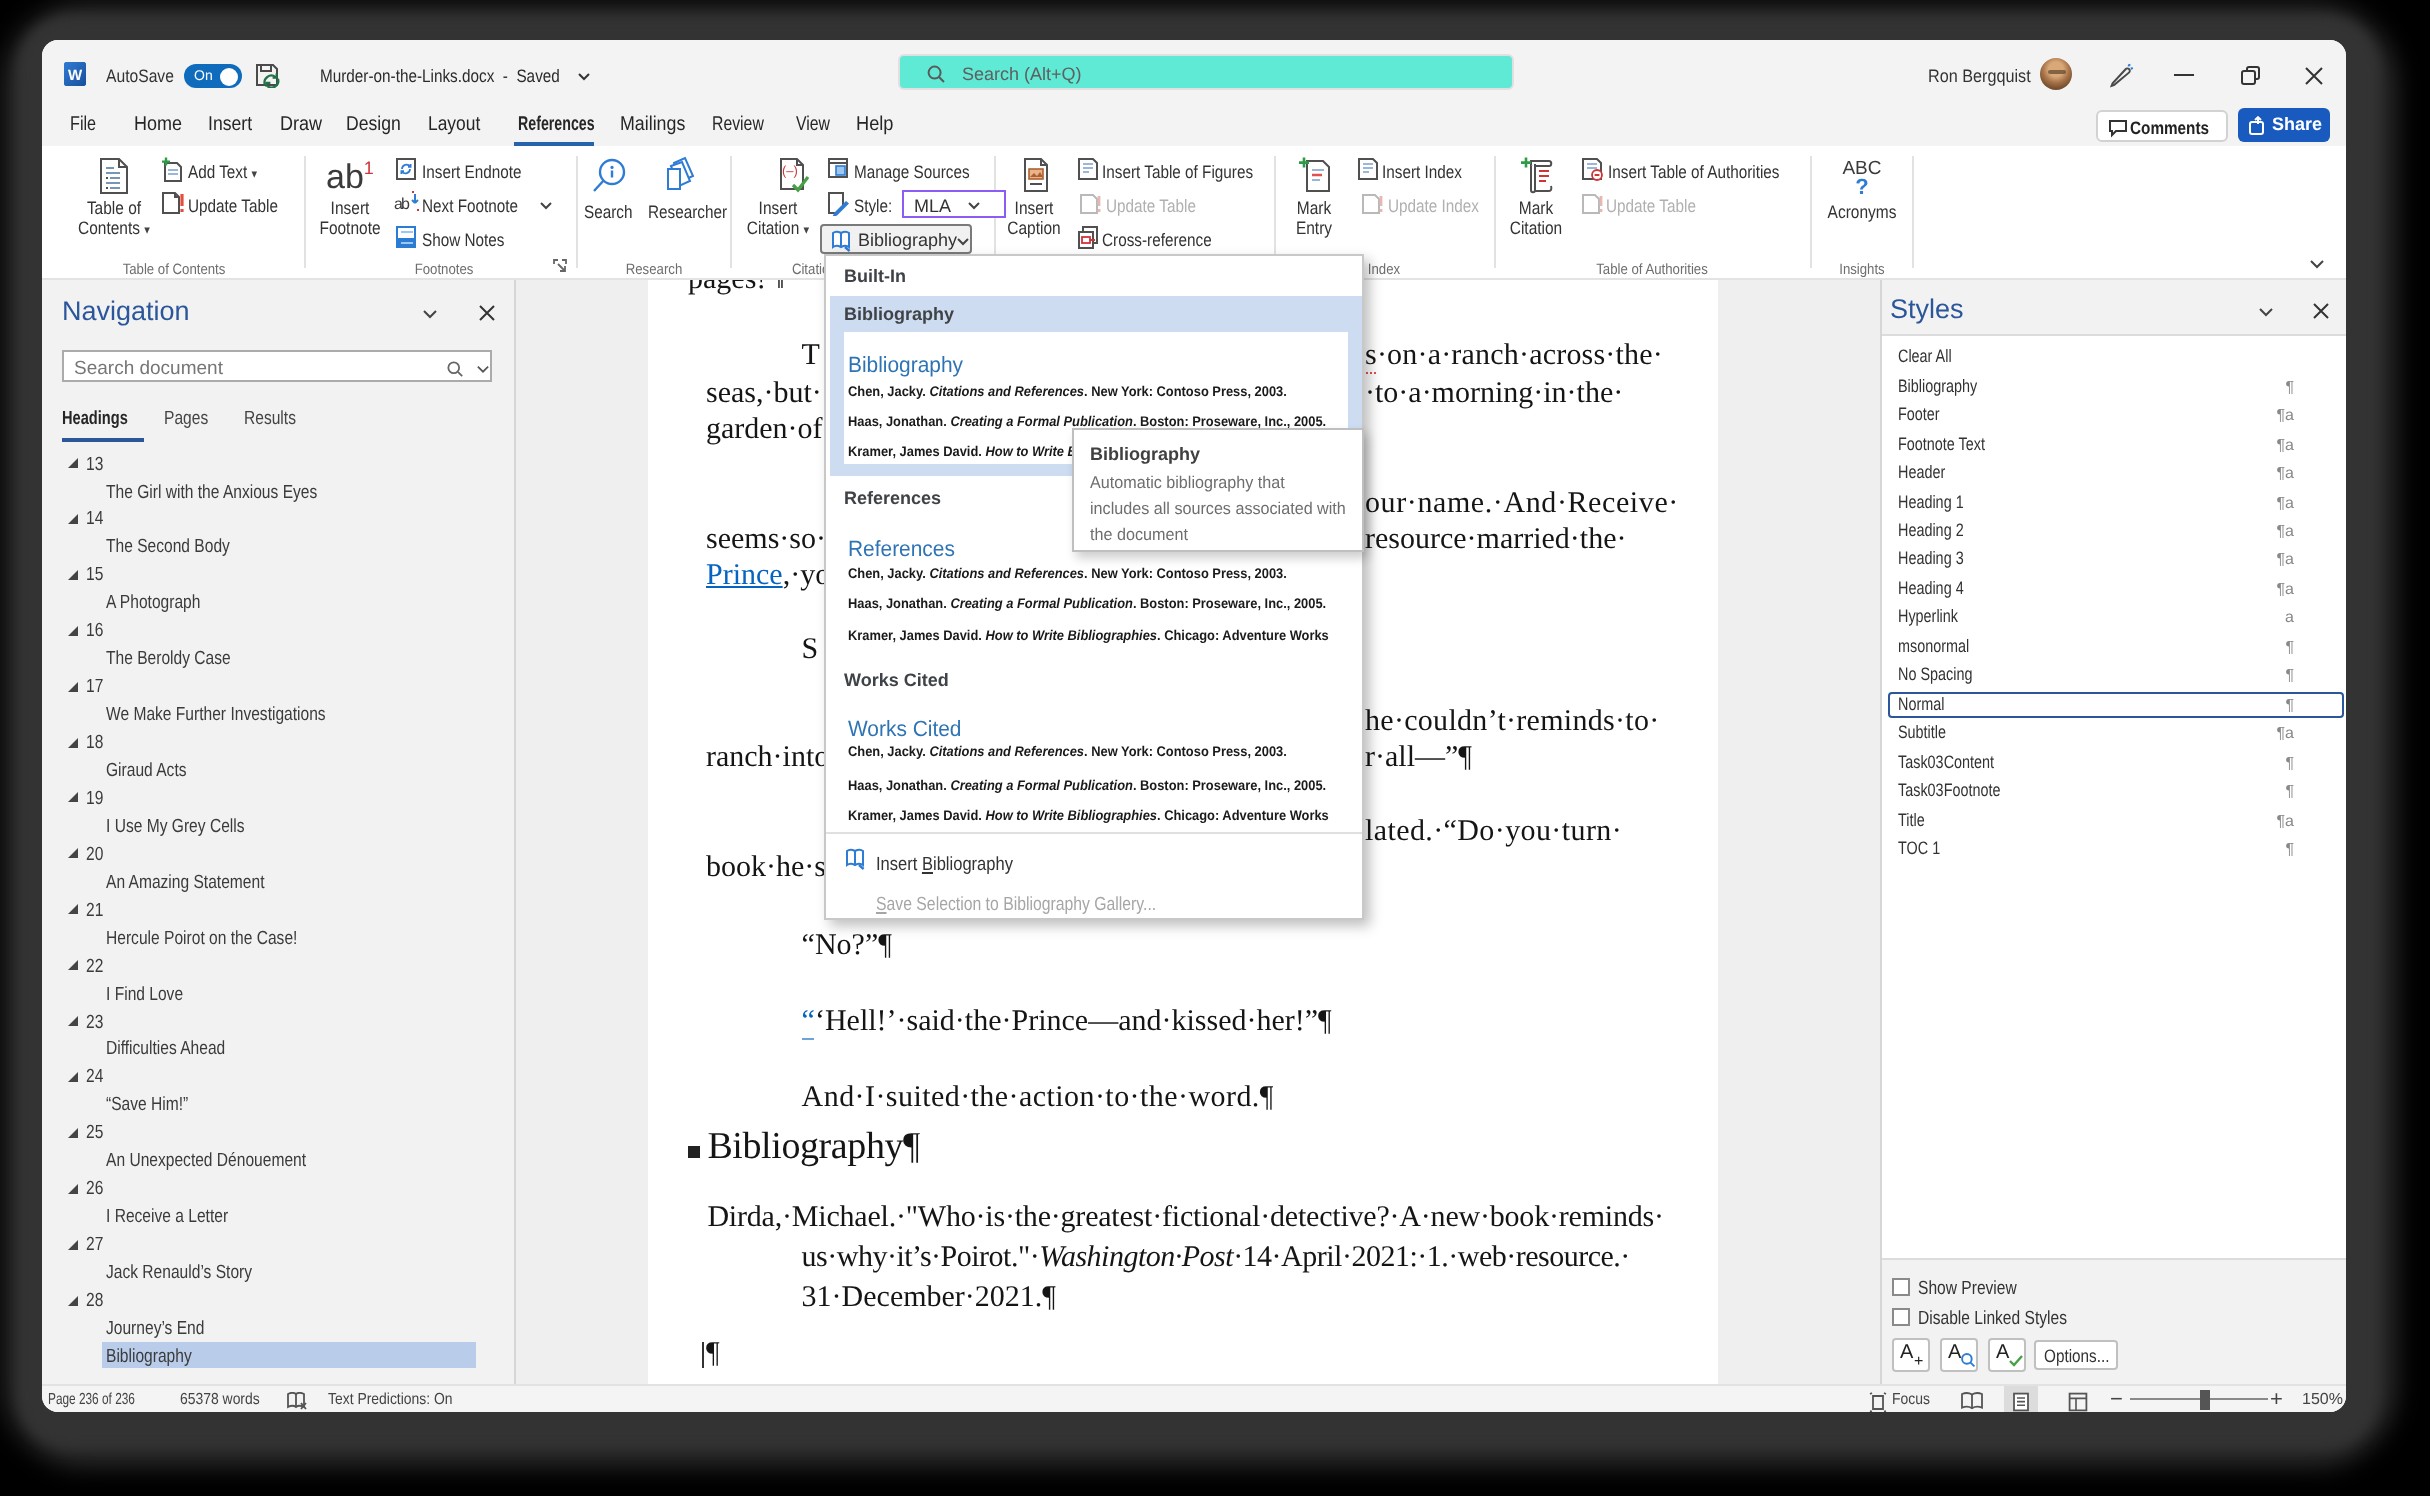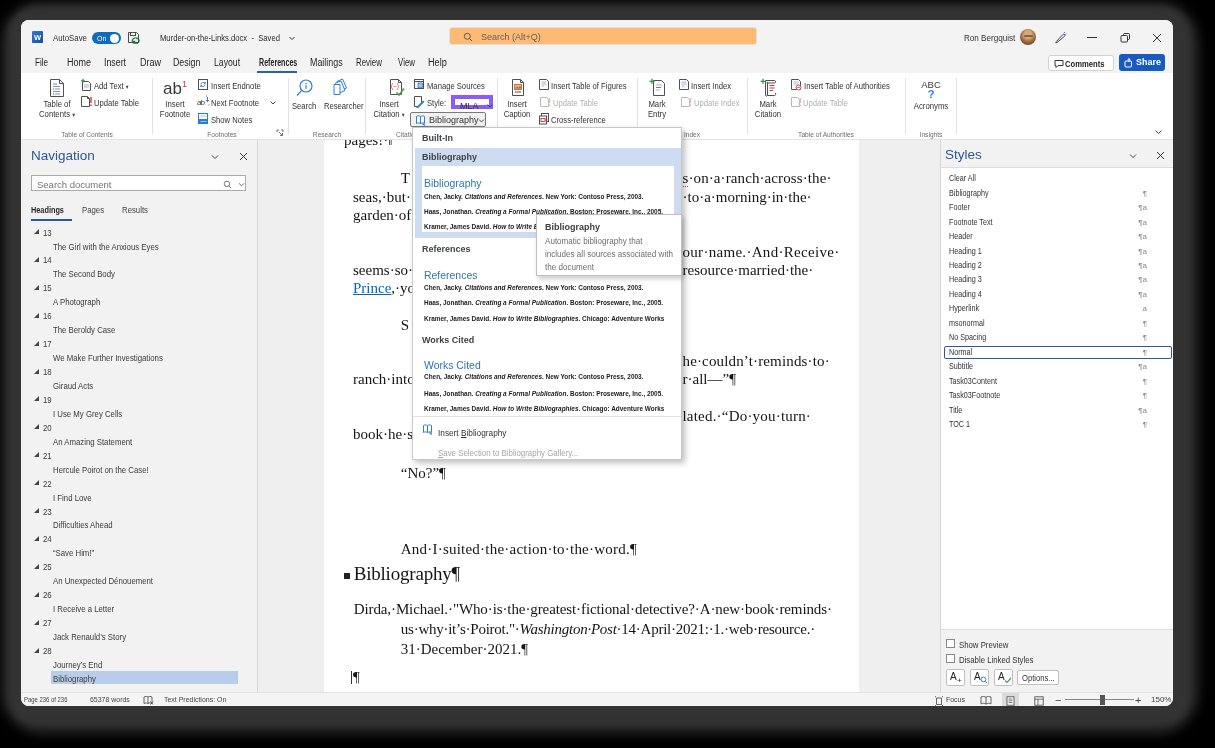--- a/index.html
+++ b/index.html
@@ -78,21 +78,21 @@
           <path d="M6.2 12.4v-2h2" fill="none" stroke="#217346" stroke-width="1.1"></path>
         </svg>
   </div>
   <div class="abs" style="left:139px;top:12.5px;font-size:9px;color:#2b2b2b;display:inline-block;transform:scaleX(0.85);transform-origin:0 0;white-space:nowrap;">Murder-on-the-Links.docx&nbsp; -&nbsp; Saved</div>
   <div class="abs" style="left:267px;top:14px;">
         <svg width="8" height="8" viewBox="0 0 8 8">
           <path d="M1.5 3l2.5 2.5L6.5 3" fill="none" stroke="#333" stroke-width="1"></path>
         </svg>
       </div>
 
-  <div class="abs" style="left:428px;top:7px;width:308px;height:18px;background:#fdba74;border:1px solid #e0e0e0;border-radius:3px;text-align:right;">
+  <div class="abs" style="left:428px;top:7px;width:308px;height:18px;background:#5eead4;border:1px solid #e0e0e0;border-radius:3px;text-align:right;">
     <svg class="abs" style="left:13px;top:4px;" width="10" height="10" viewBox="0 0 10 10">
           <circle cx="4.3" cy="4.3" r="3" fill="none" stroke="#5a5a5a" stroke-width="1"></circle>
           <path d="M6.6 6.6L9 9" stroke="#5a5a5a" stroke-width="1"></path>
         </svg>
     <span class="abs" style="left:31px;top:3.5px;font-size:9px;color:#5f5f5f;">Search (Alt+Q)</span>
   </div>
   <div class="abs" style="left:943px;top:13px;font-size:9px;color:#333;display:inline-block;transform:scaleX(0.9);transform-origin:0 0;">Ron Bergquist</div>
 
   <div class="abs" style="left:999px;top:9px;width:16px;height:16px;border-radius:50%;background:radial-gradient(circle at 50% 35%,#d8a878 0 28%,#a8744a 50%,#7a5230 72%,#5a3a1e 100%);overflow:hidden;">
      <div class="abs" style="left:3.5px;top:5.5px;width:9px;height:2.5px;background:#33241485;border-radius:1.5px;"></div>
@@ -245,21 +245,21 @@
         <rect x="1.5" y="1.5" width="9" height="9" fill="#fff" stroke="#505050" stroke-width="1"></rect>
         <path d="M1.5 3.5h9" stroke="#505050" stroke-width="1"></path>
         <rect x="5" y="5" width="4.5" height="4.5" fill="#9ec7ef" stroke="#2b7cd3" stroke-width="0.8"></rect>
       </svg>
  <div class="rtext" style="left:406px;top:60.5px;">Manage Sources</div>
  <svg class="abs" style="left:392px;top:75px;" width="12" height="13" viewBox="0 0 12 13">
         <path d="M1.5 1.5h7v7l-3 3h-4z" fill="#fff" stroke="#505050" stroke-width="1"></path>
         <path d="M4 11.5l6-6 1.5 1.3-6 6-2.3.8z" fill="#2f7cd4"></path>
       </svg>
  <div class="rtext" style="left:406px;top:77.5px;">Style:</div>
- <div class="abs" style="left:430px;top:74.5px;width:42px;height:14px;background:#fff;border:4px solid #8b5cf6;padding-left:33px;">
+ <div class="abs" style="left:430px;top:74.5px;width:52px;height:14px;background:#fff;border:1px solid #8b5cf6;padding-left:33px;">
    <span class="abs" style="left:5px;top:2px;font-size:9px;color:#333;">MLA</span>
    <svg class="abs" style="left:31px;top:4px;" width="8" height="7" viewBox="0 0 8 7">
           <path d="M1.5 1.5l2.5 2.5L6.5 1.5" fill="none" stroke="#444" stroke-width="1"></path>
         </svg>
  </div>
 
  <div class="abs" style="left:389px;top:91.5px;width:76px;height:15.5px;background:#f1f1f1;border:1px solid #7a7a7a;border-radius:2px;">
    <svg class="abs" style="left:4px;top:2px;" width="12" height="11" viewBox="0 0 12 11">
           <path d="M5.5 1.5c-1.5-.8-3-.8-4 0v7c1-.8 2.5-.8 4 0 1.5-.8 3-.8 4 0v-7c-1-.8-2.5-.8-4 0z" fill="#fff" stroke="#2f7cd4" stroke-width="1"></path>
           <path d="M5.5 1.5v7" stroke="#2f7cd4" stroke-width="1"></path>
@@ -354,20 +354,21 @@
   <div class="docline" style="left:332px;top:122.8px;">seems·so·</div>
   <div class="docline" style="left:661.5px;top:122.8px;">resource·married·the·</div>
   <div class="docline" style="left:332px;top:141px;"><span style="color:#0563c1;text-decoration:underline;font-family:Liberation Serif, serif;">Prince</span>,·yo</div>
   <div class="docline" style="left:379.8px;top:177.5px;">S</div>
   <div class="docline" style="left:661.5px;top:214px;letter-spacing:0.15px;">he·couldn’t·reminds·to·</div>
   <div class="docline" style="left:332px;top:232.3px;">ranch·into·</div>
   <div class="docline" style="left:661.5px;top:232.3px;">r·all—”¶</div>
   <div class="docline" style="left:661.5px;top:268.8px;letter-spacing:0.2px;">lated.·“Do·you·turn·</div>
   <div class="docline" style="left:332px;top:287px;">book·he·s</div>
   <div class="docline" style="left:379.8px;top:325.5px;">“No?”¶</div>
+  <div class="docline" style="left:379.8px;top:363.5px;"><span style="color:#0563c1;border-bottom:1px solid #6ea3d8;">“</span>‘Hell!’·said·the·Prince—and·kissed·her!”¶</div>
   <div class="docline" style="left:379.8px;top:402px;letter-spacing:0.22px;">And·I·suited·the·action·to·the·word.¶</div>
   <div class="abs" style="left:323px;top:432.5px;width:6px;height:6px;background:#222;"></div>
   <div class="docline" style="left:332.7px;top:426px;font-size:19px;letter-spacing:-0.2px;">Bibliography¶</div>
   <div class="docline" style="left:332.7px;top:461.5px;letter-spacing:-0.1px;">Dirda,·Michael.·"Who·is·the·greatest·fictional·detective?·A·new·book·reminds·</div>
   <div class="docline" style="left:379.8px;top:481.7px;letter-spacing:-0.25px;">us·why·it’s·Poirot."·<i>Washington·Post</i>·14·April·2021:·1.·web·resource.·</div>
   <div class="docline" style="left:379.8px;top:502px;">31·December·2021.¶</div>
   <div class="abs" style="left:330px;top:531px;width:1px;height:13px;background:#333;"></div>
   <div class="docline" style="left:332px;top:530px;">¶</div>
 
   <div class="navpane">

